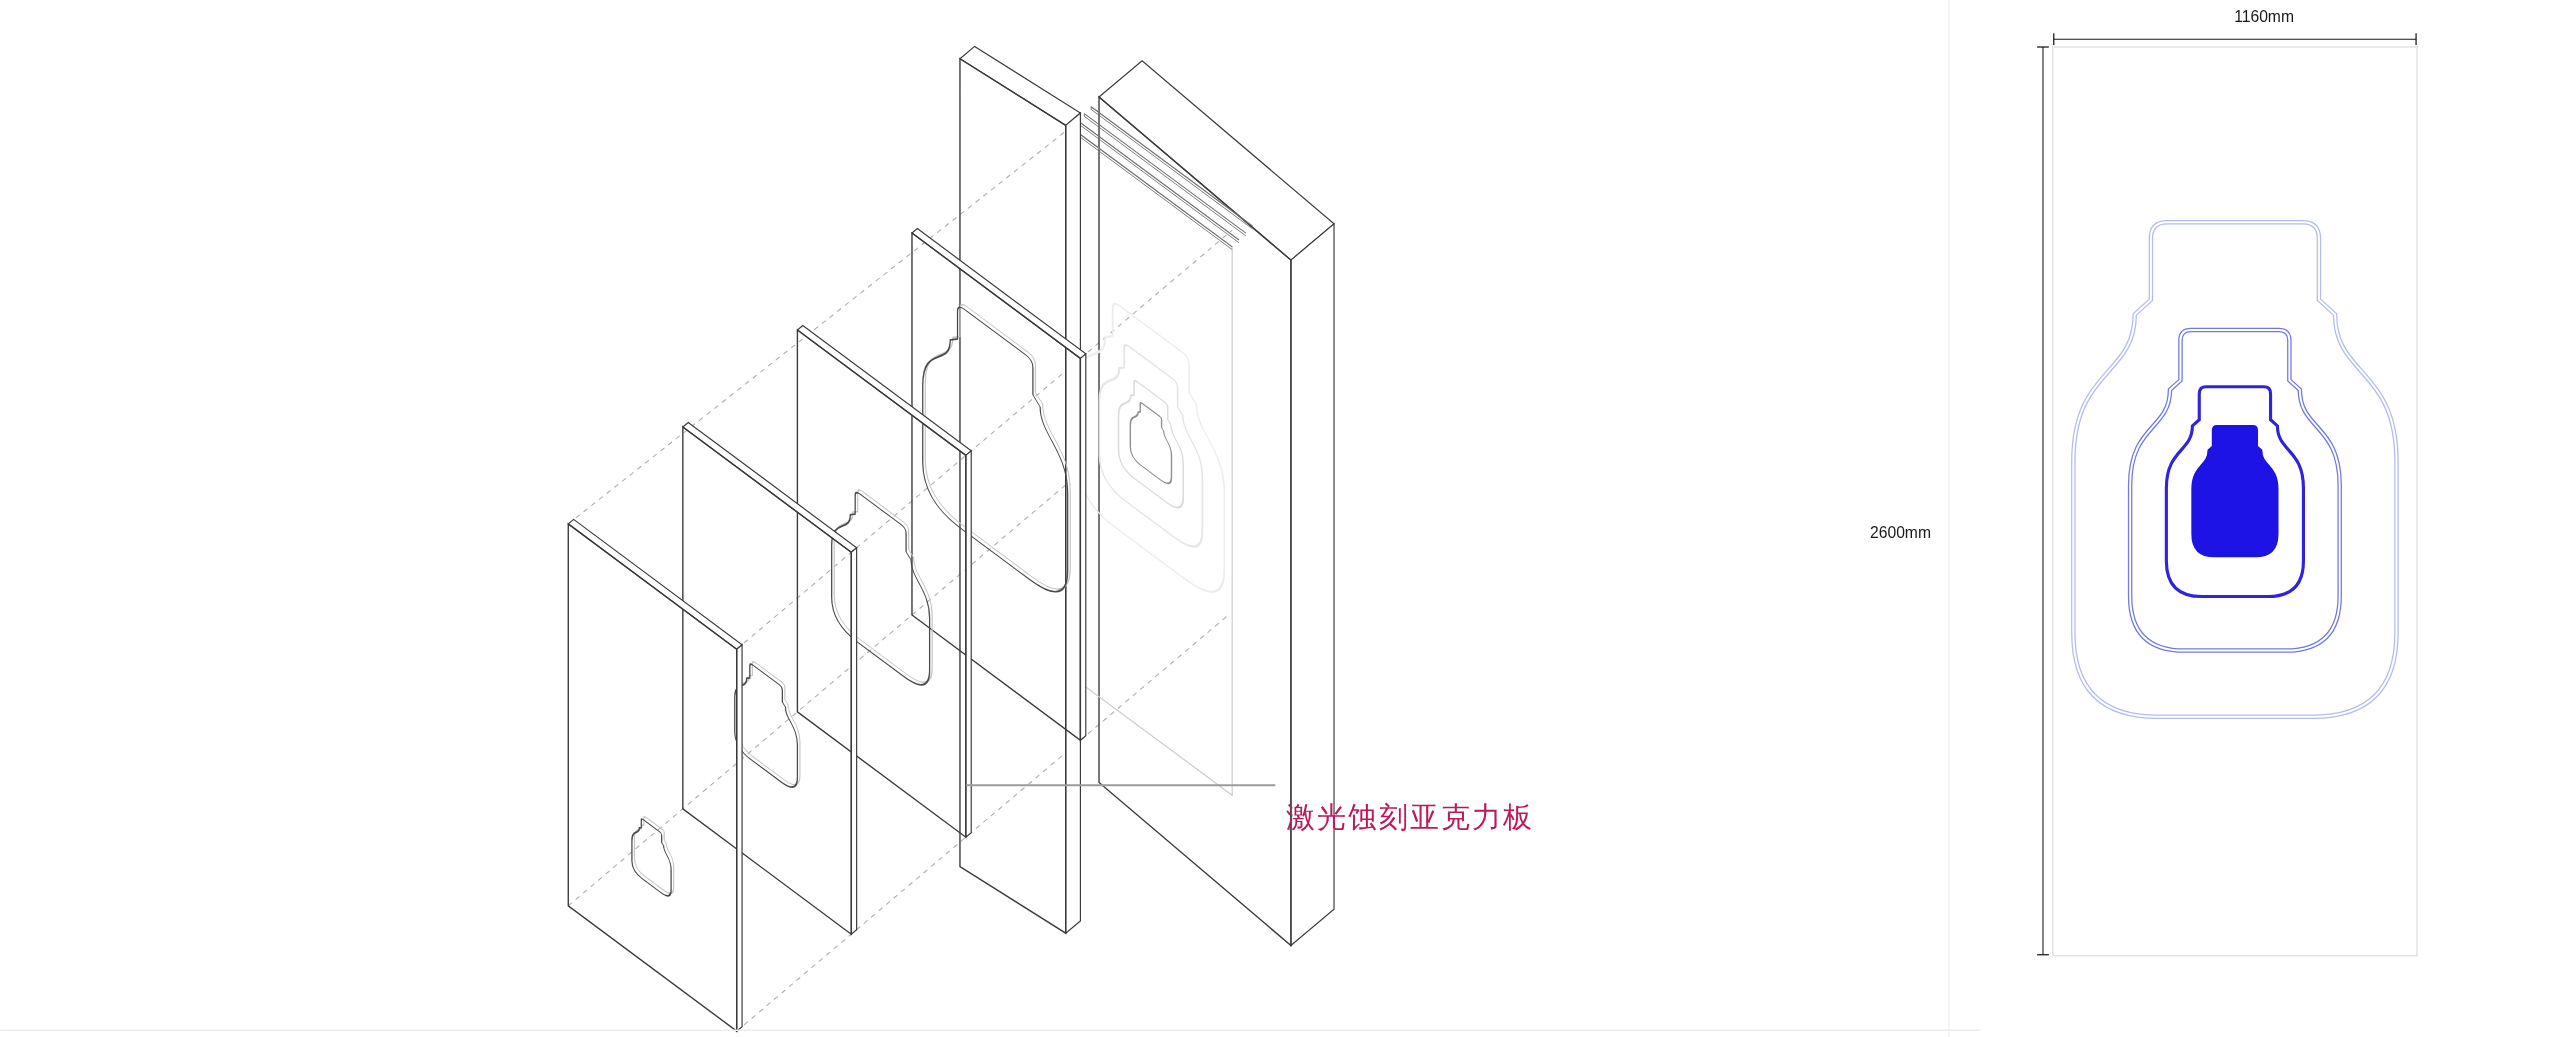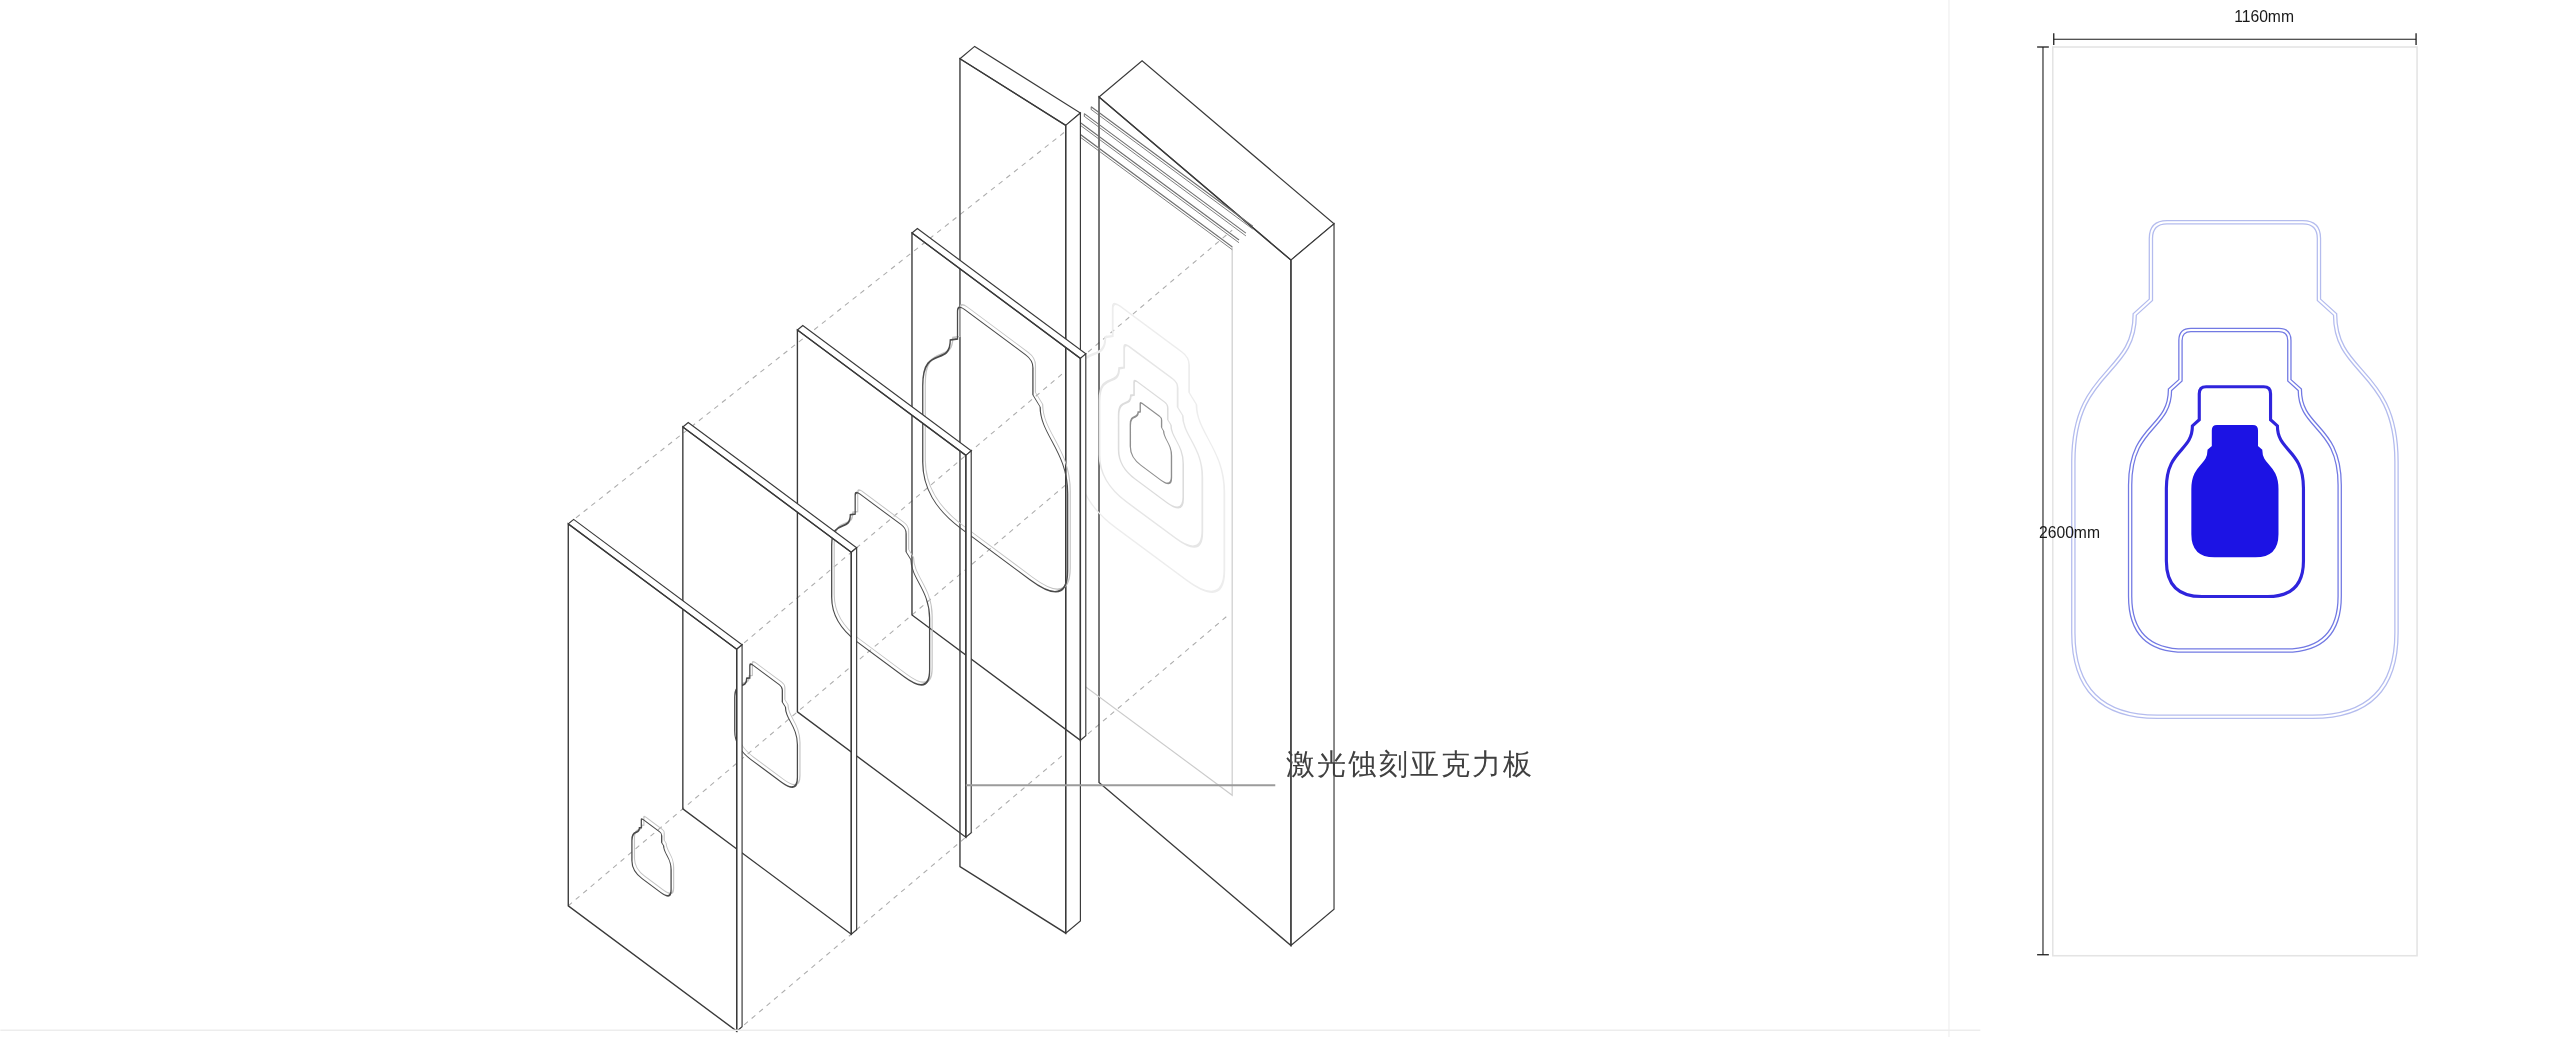--- a/index.html
+++ b/index.html
@@ -1,26 +1,26 @@
 <!DOCTYPE html>
 <html><head>
 <meta charset="utf-8">
 <style>
   html,body{margin:0;padding:0;background:#ffffff;}
   body{width:2576px;height:1037px;overflow:hidden;font-family:"Liberation Sans",sans-serif;}
   .canvas{position:relative;width:2576px;height:1037px;background:#ffffff;}
   svg{position:absolute;left:0;top:0;}
   .label-cn{
-    position:absolute;left:1286px;top:747px;
+    position:absolute;left:1286px;top:800px;
     font-size:29px;line-height:35px;letter-spacing:2px;
-    color:#404040;white-space:nowrap;font-weight:500;font-family:Liberation Serif, serif;
+    color:#be185d;white-space:nowrap;font-weight:500;font-family:Liberation Serif, serif;
   }
   .dim{position:absolute;color:#191919;font-size:15.7px;line-height:17.6px;white-space:nowrap;}
   .dim-w{left:2176px;top:7.8px;width:118px;text-align:right;}
-  .dim-h{left:1998px;top:524px;width:102px;text-align:right;}
+  .dim-h{left:1829px;top:524px;width:102px;text-align:right;}
 </style>
 </head>
 <body>
 
 <div class="canvas">
   <svg id="drawing" width="2576" height="1037" viewBox="0 0 2630 1059">
       <g>
         <line x1="580" y1="535" x2="1093" y2="130" stroke="#adadad" stroke-width="1.1" stroke-dasharray="5 5"></line>
         <line x1="752" y1="663" x2="1258" y2="235" stroke="#adadad" stroke-width="1.1" stroke-dasharray="5 5"></line>
         <line x1="580" y1="925" x2="1100" y2="485" stroke="#adadad" stroke-width="1.1" stroke-dasharray="5 5"></line>

